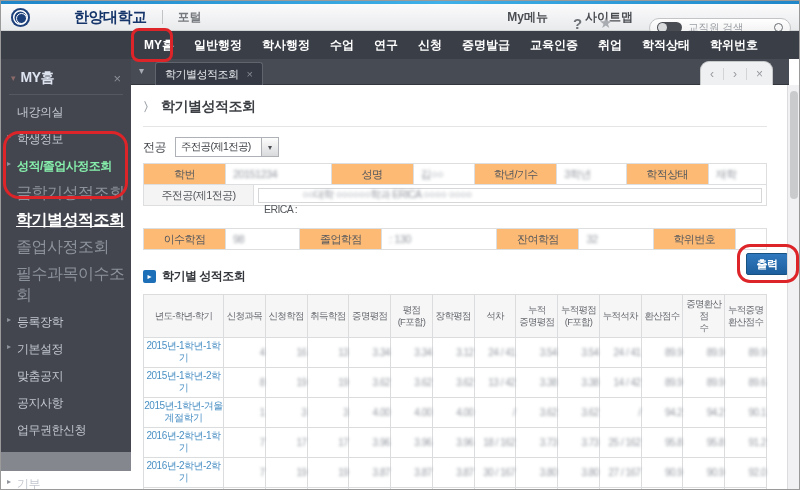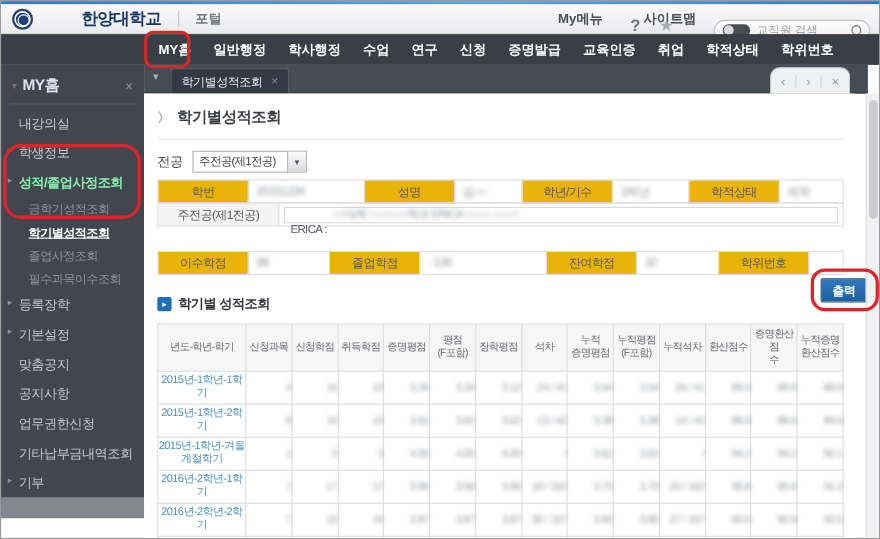--- a/index.html
+++ b/index.html
@@ -41,21 +41,21 @@
   
   .sidebar { position:absolute; left:0; top:58px; width:130px; height:412px; background:#43464f; color:#c3c7cf; }
   .sb-head { display:flex; align-items:center; padding:10px 10px 7px 10px; }
   .sb-caret { font-size:9px; color:#8d6a6a; margin-right:5px; }
   .sb-title { font-size:14px; font-weight:bold; color:#dde4f0; letter-spacing:-0.5px; }
   .sb-close { margin-left:auto; font-size:13px; color:#8b8f98; cursor:pointer; }
   .sb-div { height:1px; background:#55585f; margin:0 8px 4px 8px; }
   .s-item { font-size:12px; padding:5px 4px 5px 16px; letter-spacing:-0.5px; cursor:pointer; position:relative; }
   .s-parent::before { content:"▸"; position:absolute; left:6px; top:6px; font-size:8px; color:#8e929b; }
   .s-strong { color:#86efac; font-weight:bold; }
-  .s-sub { font-size:11px; color:#8d939c; padding:3px 4px 3px 25px; letter-spacing:-0.5px; cursor:pointer; }
+  .s-sub { font-size:16px; color:#8d939c; padding:3px 4px 3px 15px; letter-spacing:-0.5px; cursor:pointer; }
   .s-sub-active { color:#ffffff; font-weight:bold; text-decoration:underline; }
   .sb-foot { position:absolute; left:0; bottom:0; width:130px; height:19px; background:#84878d; }
 
   
   .tabbar { position:absolute; left:130px; top:58px; width:658px; height:26px; background:#474b54;
             border-bottom:1px solid #33363d; }
   .tab-chevron { position:absolute; left:8px; top:6px; font-size:10px; color:#a7abb3; cursor:pointer; }
   .mdi-tab { position:absolute; left:24px; top:3px; height:23px; background:#343943;
              border:1px solid #60646c; border-bottom:none; border-radius:3px 3px 0 0;
              display:flex; align-items:center; gap:8px; padding:0 9px; cursor:pointer; }
@@ -79,21 +79,21 @@
   .major-row { display:flex; align-items:center; gap:9px; margin-top:10px; height:20px; }
   .fld-label { font-size:12px; color:#44474c; letter-spacing:-0.5px; }
   .select { width:104px; height:20px; border:1px solid #aeb1b5; background:#fff; display:flex; align-items:center; cursor:pointer; }
   .select-val { flex:1; font-size:10.5px; color:#3e4146; padding-left:5px; letter-spacing:-0.7px; white-space:nowrap; }
   .select-arrow { width:17px; height:18px; border-left:1px solid #aeb1b5;
                   background:linear-gradient(#fdfdfd,#d9dadc); display:flex; align-items:center;
                   justify-content:center; font-size:8px; color:#4b4e53; }
 
   table.info { width:100%; border-collapse:collapse; margin-top:6px; }
   table.info td { border:1px solid #dcdee0; height:21px; font-size:11px; letter-spacing:-0.6px; }
-  td.lbl { background:#eab308; color:#55585d; text-align:center; width:82px; }
+  td.lbl { background:#fdba74; color:#55585d; text-align:center; width:82px; }
   td.val { color:#8b9097; padding-left:7px; }
   td.lbl-wide { background:#f4f4f5; color:#55585d; text-align:center; width:110px; }
   .inner-input { margin:2px 4px; height:15px; border:1px solid #d5d7d9; display:flex; align-items:center;
                  padding-left:5px; gap:5px; font-size:10.5px; }
   .erica-pre { color:#55585d;margin-top:28px; }
   .rd { filter:blur(1.7px); color:#959aa1; }
 
   .sect-head { display:flex; align-items:center; margin-top:16px; height:20px; gap:6px; }
   .sect-icon { width:13px; height:13px; background:#1d6fb7; border-radius:2px; color:#fff; font-size:8px;
                display:flex; align-items:center; justify-content:center; flex:none; }

